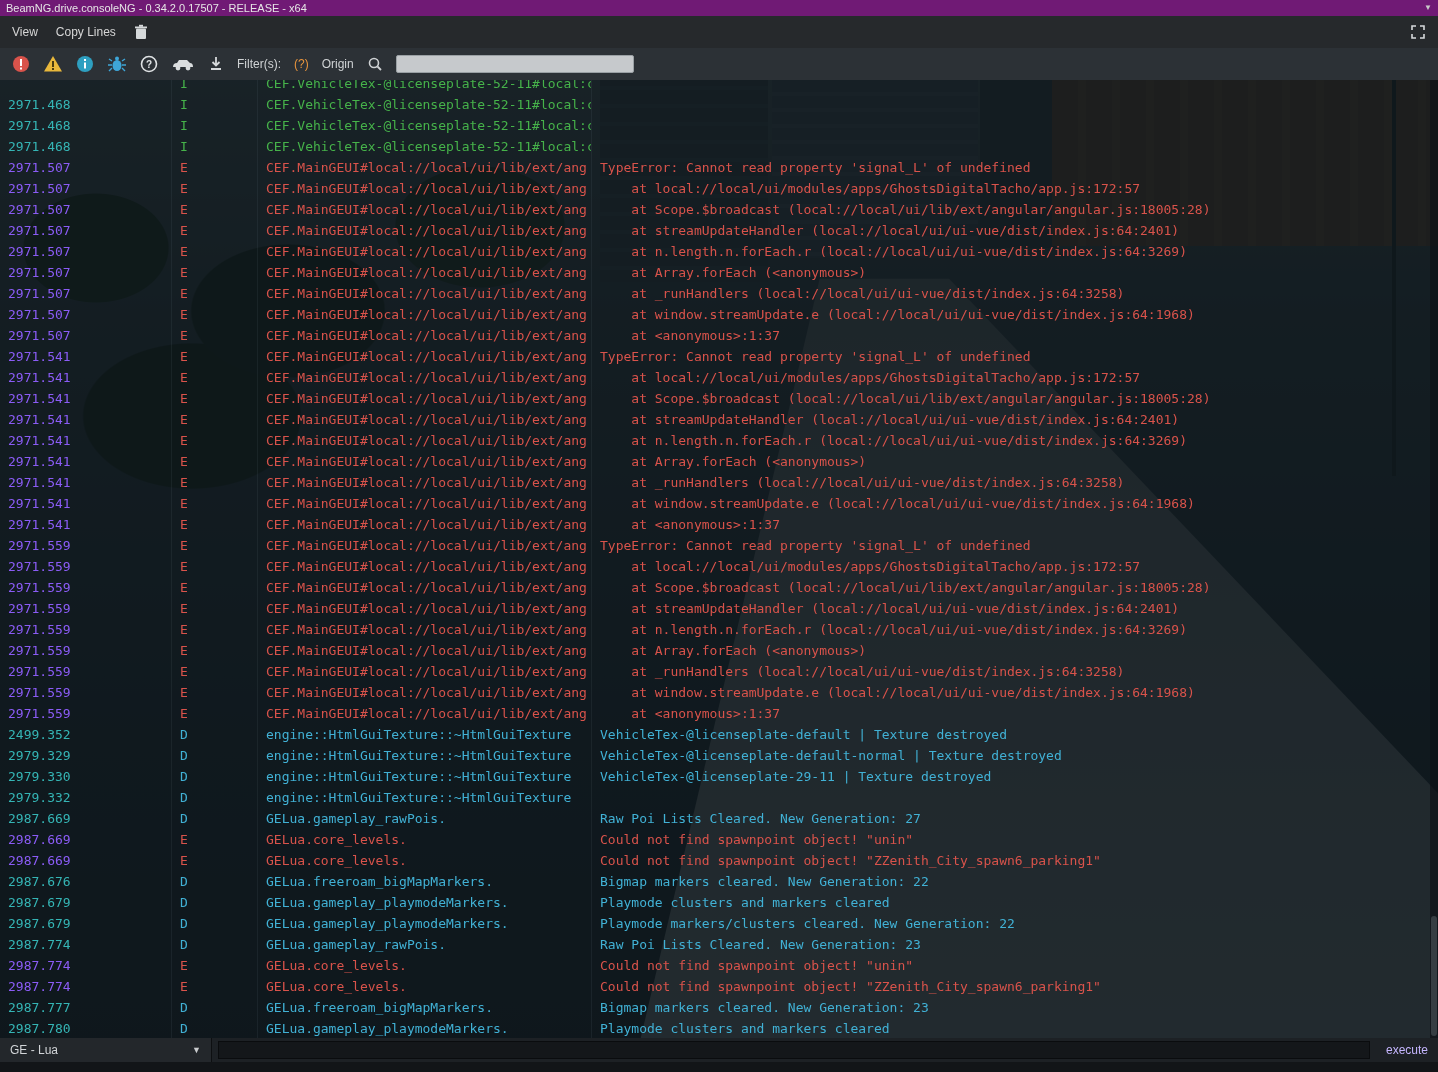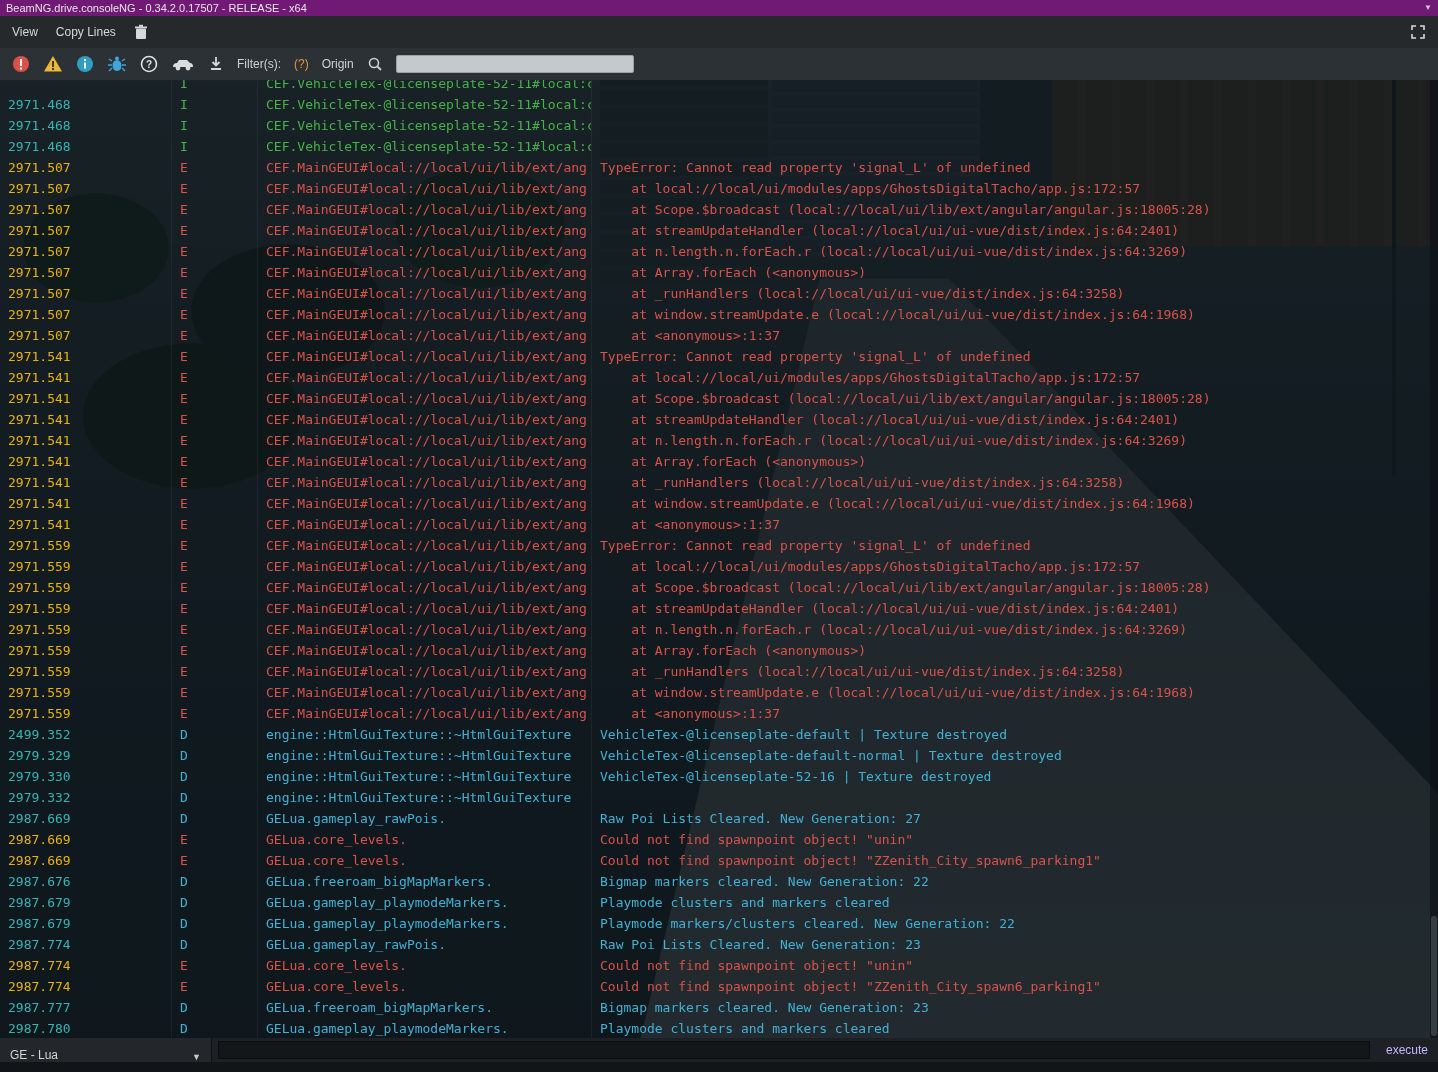--- a/index.html
+++ b/index.html
@@ -38,27 +38,27 @@
   .log-row{display:grid;grid-template-columns:172px 86px 334px 1fr;height:21px;line-height:21px;white-space:pre}
   .log-row>span{overflow:hidden;padding-left:8px}
   .c-ts{padding-left:12px;border-right:1px solid rgba(130,150,160,0.10)}
   .c-lvl{border-right:1px solid rgba(130,150,160,0.10)}
   .c-origin{padding-left:4px;border-right:1px solid rgba(130,150,160,0.10)}
   .c-msg{padding-left:2px}
   .sev-info{color:var(--c-info,#46b34a)}
   .sev-error{color:var(--c-error,#d9534b)}
   .sev-debug{color:var(--c-debug,#41b1d5)}
   .sev-info .c-ts,.sev-debug .c-ts{color:var(--c-timestamp,#35b5b5)}
-  .sev-error .c-ts{color:#eab308}
+  .sev-error .c-ts{color:#8b5cf6}
   .scrollbar{position:absolute;right:0;top:0;width:8px;height:100%;background:rgba(10,14,18,0.6)}
   .scroll-thumb{position:absolute;right:1px;bottom:2px;width:6px;height:120px;background:rgba(160,175,185,0.25);border-radius:3px}
 
   
   .bottombar{height:24px;background:#1d2125;display:flex;align-items:center}
-  .channel{width:212px;height:100%;background:#23272b;border-right:1px solid #0d0f11;display:flex;align-items:flex-end;justify-content:space-between;padding:0 10px;color:#d2d5d8;font-size:12px}
+  .channel{width:212px;height:100%;background:#23272b;border-right:1px solid #0d0f11;display:flex;align-items:center;justify-content:space-between;padding:0 10px;color:#d2d5d8;font-size:12px}
   .channel .caret{font-size:9px;color:#c9ccce}
   .cmd{flex:1;height:18px;margin:0 6px;background:#14171a;border:1px solid #0a0c0e;color:#d6d9db;font-size:12px;padding:0 6px;font-family:"DejaVu Sans Mono",monospace}
   .execute{width:62px;text-align:center;color:#c4b5fd;font-size:12px}
   .bottomstrip{height:10px;background:#121518}
 </style>
 </head>
 <body>
 
 <div class="window">
 
@@ -184,21 +184,21 @@
           <div class="log-row sev-error"><span class="c-ts">2971.559</span><span class="c-lvl">E</span><span class="c-origin">CEF.MainGEUI#local://local/ui/lib/ext/ang</span><span class="c-msg">    at local://local/ui/modules/apps/GhostsDigitalTacho/app.js:172:57</span></div>
           <div class="log-row sev-error"><span class="c-ts">2971.559</span><span class="c-lvl">E</span><span class="c-origin">CEF.MainGEUI#local://local/ui/lib/ext/ang</span><span class="c-msg">    at Scope.$broadcast (local://local/ui/lib/ext/angular/angular.js:18005:28)</span></div>
           <div class="log-row sev-error"><span class="c-ts">2971.559</span><span class="c-lvl">E</span><span class="c-origin">CEF.MainGEUI#local://local/ui/lib/ext/ang</span><span class="c-msg">    at streamUpdateHandler (local://local/ui/ui-vue/dist/index.js:64:2401)</span></div>
           <div class="log-row sev-error"><span class="c-ts">2971.559</span><span class="c-lvl">E</span><span class="c-origin">CEF.MainGEUI#local://local/ui/lib/ext/ang</span><span class="c-msg">    at n.length.n.forEach.r (local://local/ui/ui-vue/dist/index.js:64:3269)</span></div>
           <div class="log-row sev-error"><span class="c-ts">2971.559</span><span class="c-lvl">E</span><span class="c-origin">CEF.MainGEUI#local://local/ui/lib/ext/ang</span><span class="c-msg">    at Array.forEach (&lt;anonymous&gt;)</span></div>
           <div class="log-row sev-error"><span class="c-ts">2971.559</span><span class="c-lvl">E</span><span class="c-origin">CEF.MainGEUI#local://local/ui/lib/ext/ang</span><span class="c-msg">    at _runHandlers (local://local/ui/ui-vue/dist/index.js:64:3258)</span></div>
           <div class="log-row sev-error"><span class="c-ts">2971.559</span><span class="c-lvl">E</span><span class="c-origin">CEF.MainGEUI#local://local/ui/lib/ext/ang</span><span class="c-msg">    at window.streamUpdate.e (local://local/ui/ui-vue/dist/index.js:64:1968)</span></div>
           <div class="log-row sev-error"><span class="c-ts">2971.559</span><span class="c-lvl">E</span><span class="c-origin">CEF.MainGEUI#local://local/ui/lib/ext/ang</span><span class="c-msg">    at &lt;anonymous&gt;:1:37</span></div>
           <div class="log-row sev-debug"><span class="c-ts">2499.352</span><span class="c-lvl">D</span><span class="c-origin">engine::HtmlGuiTexture::~HtmlGuiTexture</span><span class="c-msg">VehicleTex-@licenseplate-default | Texture destroyed</span></div>
           <div class="log-row sev-debug"><span class="c-ts">2979.329</span><span class="c-lvl">D</span><span class="c-origin">engine::HtmlGuiTexture::~HtmlGuiTexture</span><span class="c-msg">VehicleTex-@licenseplate-default-normal | Texture destroyed</span></div>
-          <div class="log-row sev-debug"><span class="c-ts">2979.330</span><span class="c-lvl">D</span><span class="c-origin">engine::HtmlGuiTexture::~HtmlGuiTexture</span><span class="c-msg">VehicleTex-@licenseplate-52-16 | Texture destroyed</span></div>
+          <div class="log-row sev-debug"><span class="c-ts">2979.330</span><span class="c-lvl">D</span><span class="c-origin">engine::HtmlGuiTexture::~HtmlGuiTexture</span><span class="c-msg">VehicleTex-@licenseplate-29-11 | Texture destroyed</span></div>
           <div class="log-row sev-debug"><span class="c-ts">2979.332</span><span class="c-lvl">D</span><span class="c-origin">engine::HtmlGuiTexture::~HtmlGuiTexture</span></div>
           <div class="log-row sev-debug"><span class="c-ts">2987.669</span><span class="c-lvl">D</span><span class="c-origin">GELua.gameplay_rawPois.</span><span class="c-msg">Raw Poi Lists Cleared. New Generation: 27</span></div>
           <div class="log-row sev-error"><span class="c-ts">2987.669</span><span class="c-lvl">E</span><span class="c-origin">GELua.core_levels.</span><span class="c-msg">Could not find spawnpoint object! "unin"</span></div>
           <div class="log-row sev-error"><span class="c-ts">2987.669</span><span class="c-lvl">E</span><span class="c-origin">GELua.core_levels.</span><span class="c-msg">Could not find spawnpoint object! "ZZenith_City_spawn6_parking1"</span></div>
           <div class="log-row sev-debug"><span class="c-ts">2987.676</span><span class="c-lvl">D</span><span class="c-origin">GELua.freeroam_bigMapMarkers.</span><span class="c-msg">Bigmap markers cleared. New Generation: 22</span></div>
           <div class="log-row sev-debug"><span class="c-ts">2987.679</span><span class="c-lvl">D</span><span class="c-origin">GELua.gameplay_playmodeMarkers.</span><span class="c-msg">Playmode clusters and markers cleared</span></div>
           <div class="log-row sev-debug"><span class="c-ts">2987.679</span><span class="c-lvl">D</span><span class="c-origin">GELua.gameplay_playmodeMarkers.</span><span class="c-msg">Playmode markers/clusters cleared. New Generation: 22</span></div>
           <div class="log-row sev-debug"><span class="c-ts">2987.774</span><span class="c-lvl">D</span><span class="c-origin">GELua.gameplay_rawPois.</span><span class="c-msg">Raw Poi Lists Cleared. New Generation: 23</span></div>
           <div class="log-row sev-error"><span class="c-ts">2987.774</span><span class="c-lvl">E</span><span class="c-origin">GELua.core_levels.</span><span class="c-msg">Could not find spawnpoint object! "unin"</span></div>
           <div class="log-row sev-error"><span class="c-ts">2987.774</span><span class="c-lvl">E</span><span class="c-origin">GELua.core_levels.</span><span class="c-msg">Could not find spawnpoint object! "ZZenith_City_spawn6_parking1"</span></div>

